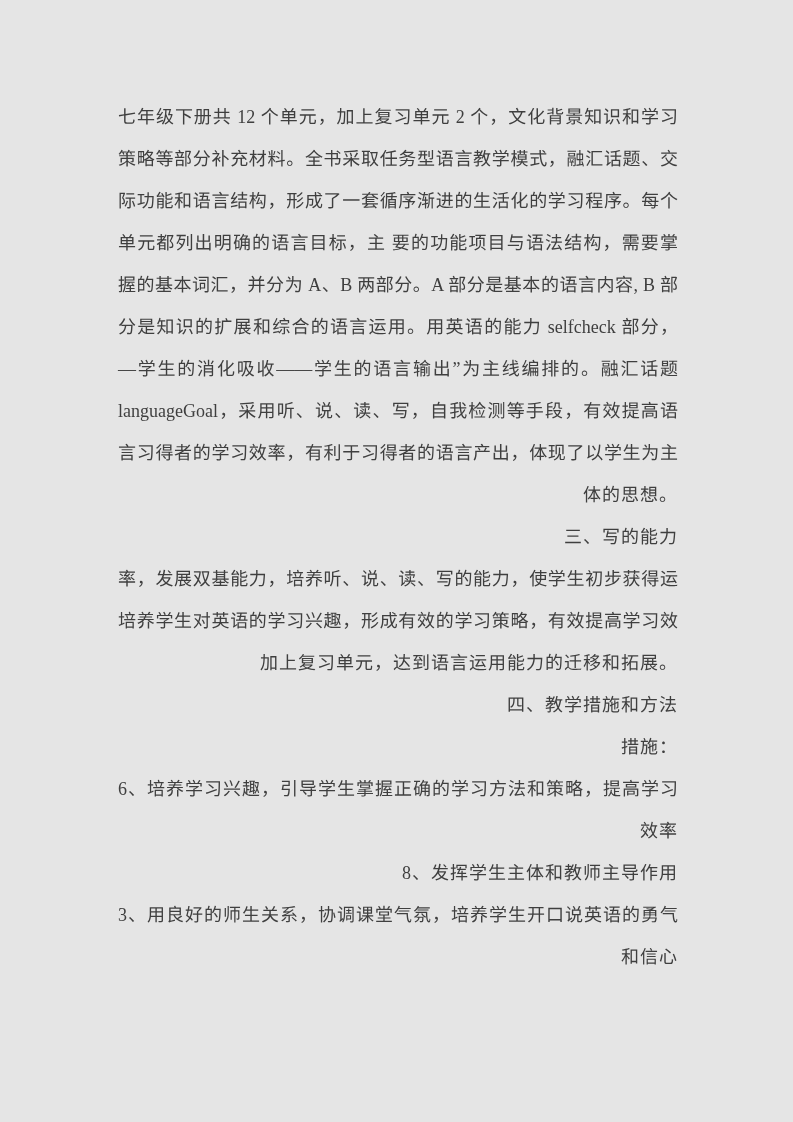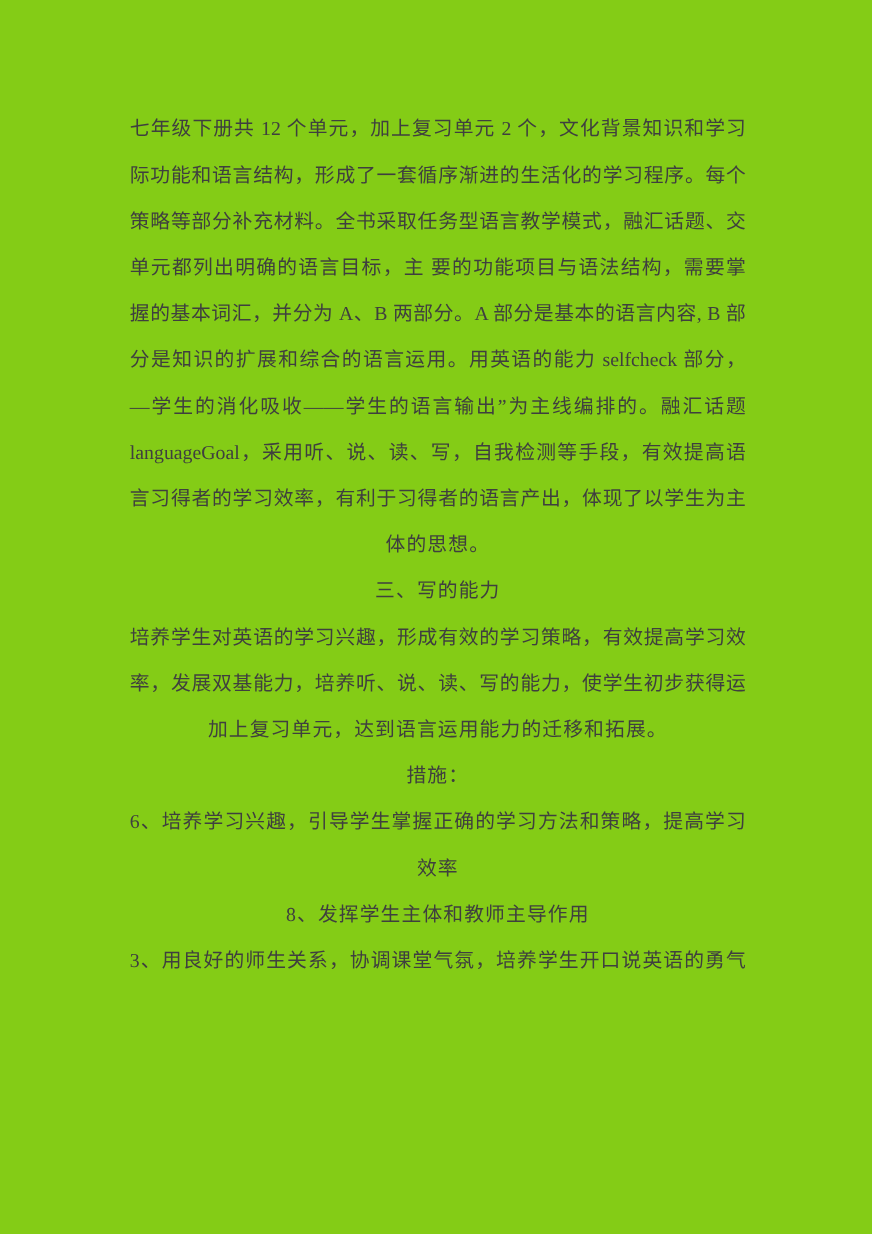--- a/index.html
+++ b/index.html
@@ -9,21 +9,21 @@
   }
   body {
     width: 793px;
     height: 1122px;
     overflow: hidden;
   }
   .page {
     position: relative;
     width: 793px;
     height: 1122px;
-    background: #84cc16;
+    background: #e5e5e5;
     box-sizing: border-box;
     padding: 96px 115px 0 118px;
   }
   .text-block {
     width: 560px;
     font-family: "Liberation Serif", "DejaVu Serif", serif;
     font-size: 18px;
     line-height: 42px;
     color: #3f3f3f;
   }
@@ -32,42 +32,44 @@
     height: 42px;
     overflow: visible;
   }
   
   .line.jl {
     text-align: justify;
     text-align-last: justify;
   }
   
   .line.pl {
-    text-align: center;
+    text-align: right;
     letter-spacing: 1px;
   }
 </style>
 </head>
 <body>
 
 <div class="page">
   <div class="text-block">
     <div class="line jl">七年级下册共 12 个单元，加上复习单元 2 个，文化背景知识和学习</div>
+    <div class="line jl">策略等部分补充材料。全书采取任务型语言教学模式，融汇话题、交</div>
     <div class="line jl">际功能和语言结构，形成了一套循序渐进的生活化的学习程序。每个</div>
-    <div class="line jl">策略等部分补充材料。全书采取任务型语言教学模式，融汇话题、交</div>
     <div class="line jl">单元都列出明确的语言目标，主 要的功能项目与语法结构，需要掌</div>
     <div class="line jl">握的基本词汇，并分为 A、B 两部分。A 部分是基本的语言内容, B 部</div>
     <div class="line jl">分是知识的扩展和综合的语言运用。用英语的能力 selfcheck 部分，</div>
     <div class="line jl">—学生的消化吸收——学生的语言输出”为主线编排的。融汇话题</div>
     <div class="line jl">languageGoal，采用听、说、读、写，自我检测等手段，有效提高语</div>
     <div class="line jl">言习得者的学习效率，有利于习得者的语言产出，体现了以学生为主</div>
     <div class="line pl">体的思想。</div>
     <div class="line pl">三、写的能力</div>
+    <div class="line jl">率，发展双基能力，培养听、说、读、写的能力，使学生初步获得运</div>
     <div class="line jl">培养学生对英语的学习兴趣，形成有效的学习策略，有效提高学习效</div>
-    <div class="line jl">率，发展双基能力，培养听、说、读、写的能力，使学生初步获得运</div>
     <div class="line pl">加上复习单元，达到语言运用能力的迁移和拓展。</div>
+    <div class="line pl">四、教学措施和方法</div>
     <div class="line pl">措施：</div>
     <div class="line jl">6、培养学习兴趣，引导学生掌握正确的学习方法和策略，提高学习</div>
     <div class="line pl">效率</div>
     <div class="line pl">8、发挥学生主体和教师主导作用</div>
     <div class="line jl">3、用良好的师生关系，协调课堂气氛，培养学生开口说英语的勇气</div>
+    <div class="line pl">和信心</div>
   </div>
 </div>
 
 </body></html>

